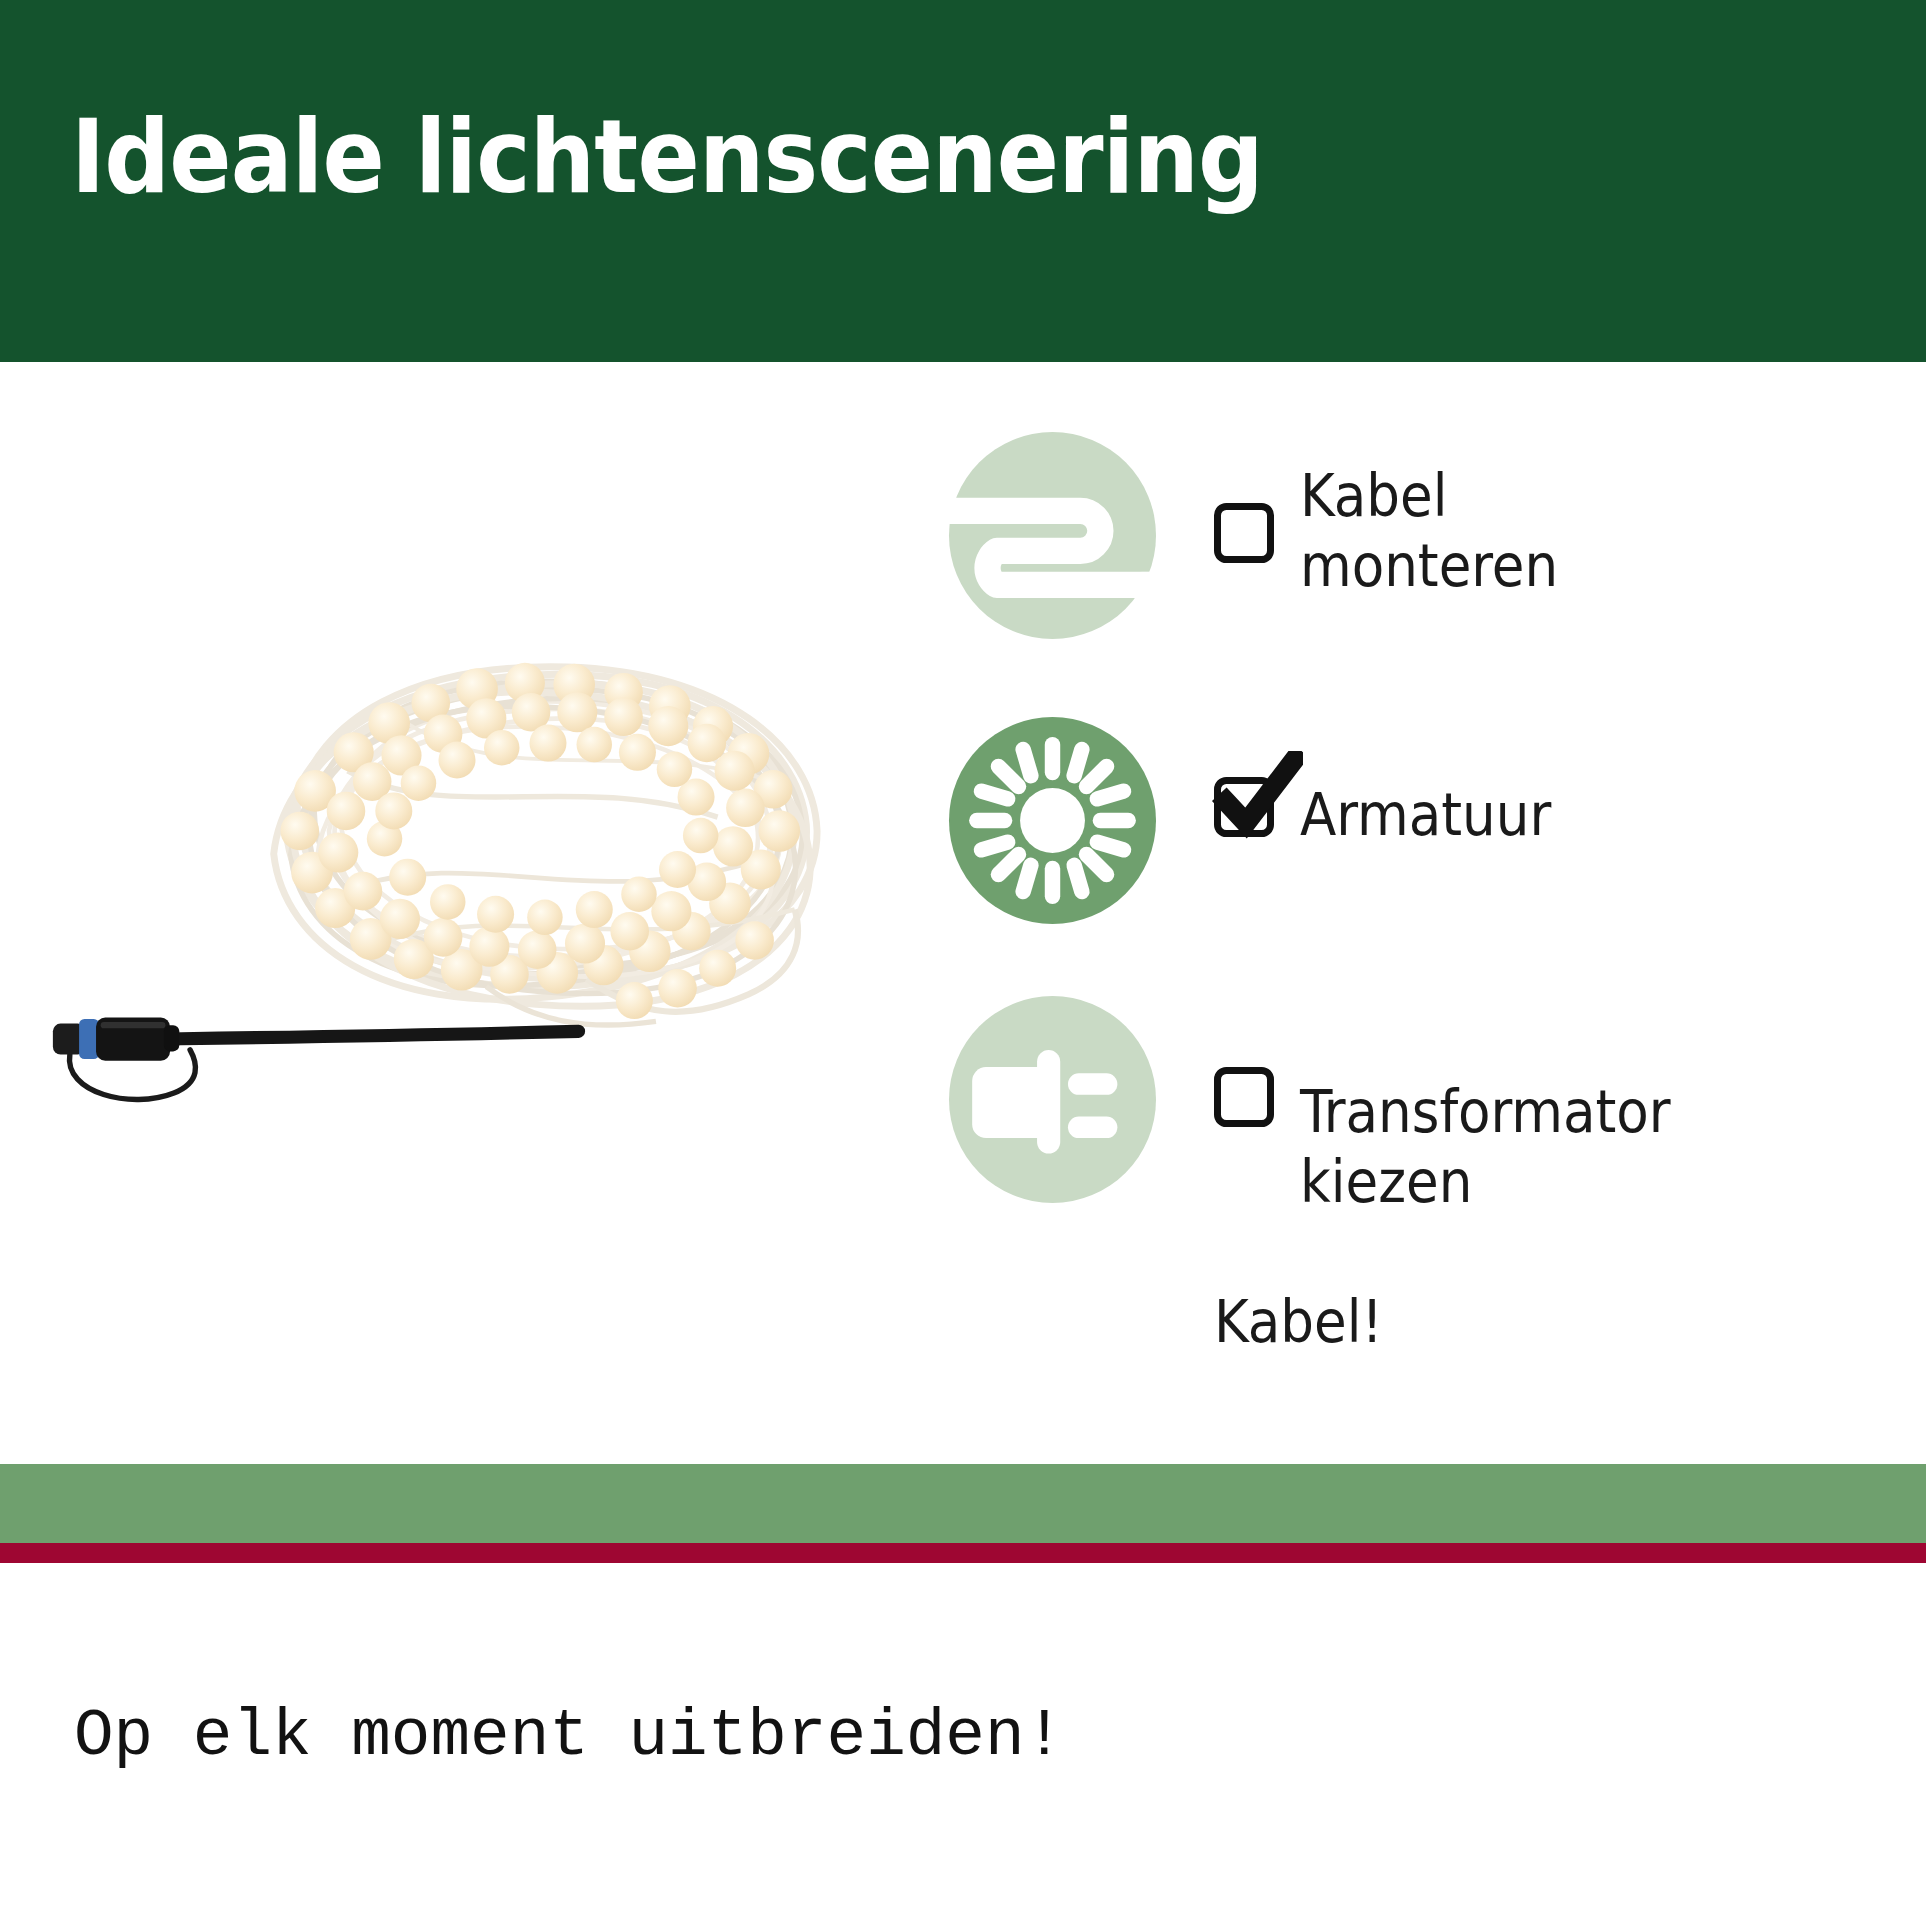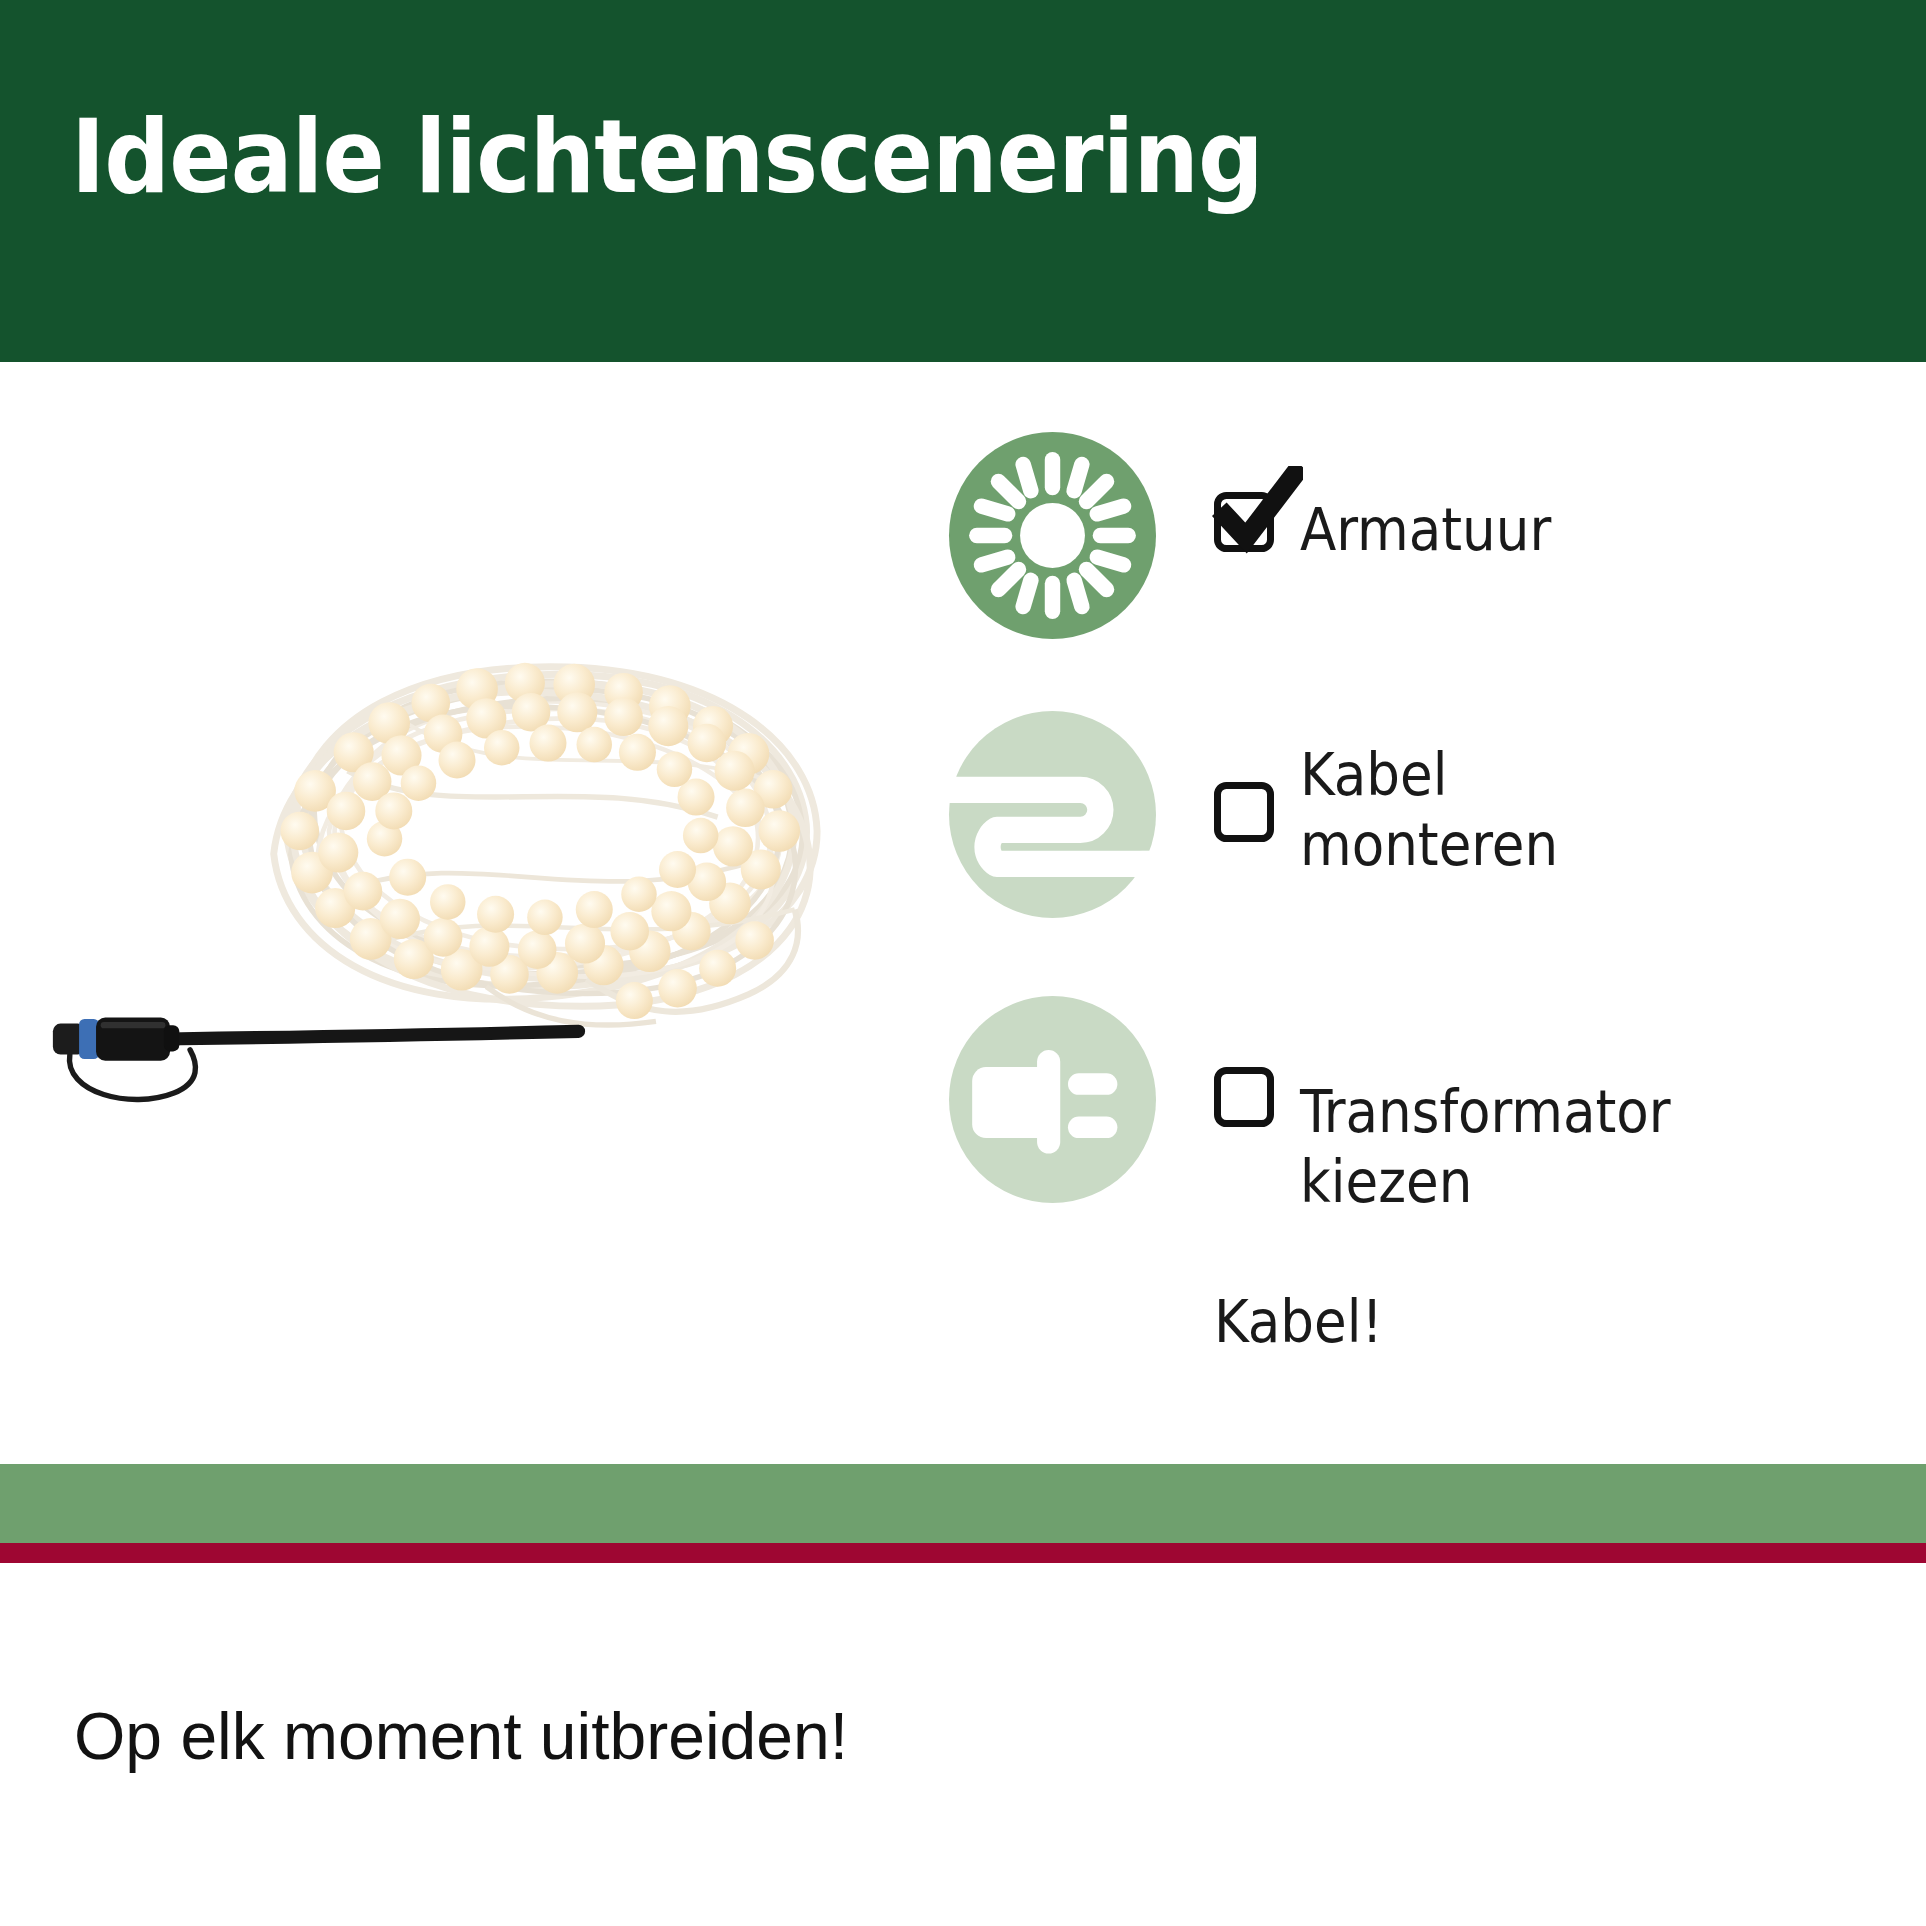--- a/index.html
+++ b/index.html
@@ -116,21 +116,21 @@
     width:1926px; height:79px;
     background:#6FA06E;
   }
   .footer-red {
     position:absolute; left:0; top:1543px;
     width:1926px; height:20px;
     background:#9E0632;
   }
   .footer-caption {
     position:absolute; left:74px; top:1697px;
-    font-family:Liberation Sans, sans-serif;
+    font-family:Liberation Mono, monospace;
     font-size:66px;
     line-height:1.2;
     color:#121212;
     white-space:nowrap;
   }
 </style>
 </head>
 <body>
 
 <div id="page">
@@ -261,20 +261,41 @@
         <rect x="162" y="30" width="20" height="34" rx="8" fill="#101010"></rect>
 
         <rect x="80" y="26" width="84" height="8" rx="4" fill="#3a3a3a" opacity="0.75"></rect>
       </svg>
     </div>
 
   </div>
 
   <div class="steps">
 
+    <div class="step-row row-2">
+      <div class="step-icon muted">
+        <svg viewBox="0 0 268 268" xmlns="http://www.w3.org/2000/svg">
+          <g fill="none" stroke="#ffffff" stroke-width="34" stroke-linecap="round" stroke-linejoin="round">
+            <path d="M-8 102 L 170 102 A 26 26 0 0 1 170 154 L 62 154 A 26 26 0 0 0 62 198 L 276 198"></path>
+          </g>
+          <g fill="none" stroke="#ffffff" stroke-width="34" stroke-linecap="round" opacity="0.45">
+            <line x1="-40" y1="102" x2="8" y2="102"></line>
+            <line x1="250" y1="198" x2="300" y2="198"></line>
+          </g>
+        </svg>
+      </div>
+
+      <div class="step-check" style="top:71px;">
+        <div class="chk-box"></div>
+      </div>
+
+      <div class="step-label" style="top:29px;">Kabel
+monteren</div>
+    </div>
+
     <div class="step-row row-1">
       <div class="step-icon filled">
         <svg viewBox="0 0 268 268" xmlns="http://www.w3.org/2000/svg">
           <circle cx="134" cy="134" r="42" fill="#ffffff"></circle>
           <g stroke="#ffffff" stroke-width="20" stroke-linecap="round">
             <line x1="134" y1="36" x2="134" y2="72"></line>
             <line x1="134" y1="196" x2="134" y2="232"></line>
             <line x1="36" y1="134" x2="72" y2="134"></line>
             <line x1="196" y1="134" x2="232" y2="134"></line>
             <line x1="64" y1="64" x2="90" y2="90"></line>
@@ -298,41 +319,20 @@
         <div class="chk-mark">
           <svg viewBox="0 0 122 116" xmlns="http://www.w3.org/2000/svg">
             <path d="M22 66 L 48 94 L 112 10" fill="none" stroke="#111111" stroke-width="26" stroke-linecap="square" stroke-linejoin="miter"></path>
           </svg>
         </div>
       </div>
 
       <div class="step-label" style="top:63px;">Armatuur</div>
     </div>
 
-    <div class="step-row row-2">
-      <div class="step-icon muted">
-        <svg viewBox="0 0 268 268" xmlns="http://www.w3.org/2000/svg">
-          <g fill="none" stroke="#ffffff" stroke-width="34" stroke-linecap="round" stroke-linejoin="round">
-            <path d="M-8 102 L 170 102 A 26 26 0 0 1 170 154 L 62 154 A 26 26 0 0 0 62 198 L 276 198"></path>
-          </g>
-          <g fill="none" stroke="#ffffff" stroke-width="34" stroke-linecap="round" opacity="0.45">
-            <line x1="-40" y1="102" x2="8" y2="102"></line>
-            <line x1="250" y1="198" x2="300" y2="198"></line>
-          </g>
-        </svg>
-      </div>
-
-      <div class="step-check" style="top:71px;">
-        <div class="chk-box"></div>
-      </div>
-
-      <div class="step-label" style="top:29px;">Kabel
-monteren</div>
-    </div>
-
     <div class="step-row row-3">
       <div class="step-icon muted">
         <svg viewBox="0 0 268 268" xmlns="http://www.w3.org/2000/svg">
           <rect x="30" y="92" width="108" height="92" rx="18" fill="#ffffff"></rect>
           <rect x="114" y="70" width="30" height="134" rx="15" fill="#ffffff"></rect>
           <rect x="154" y="100" width="64" height="28" rx="14" fill="#ffffff"></rect>
           <rect x="154" y="156" width="64" height="28" rx="14" fill="#ffffff"></rect>
         </svg>
       </div>
 

